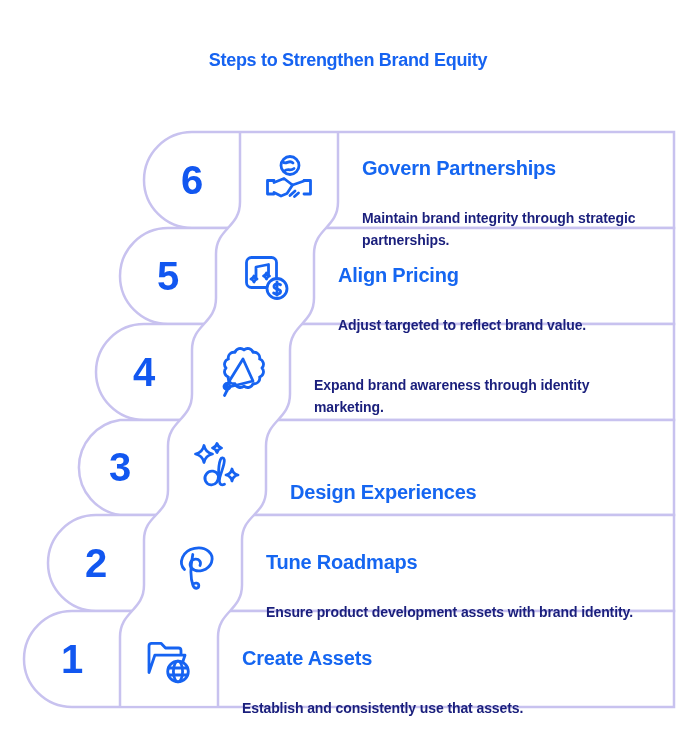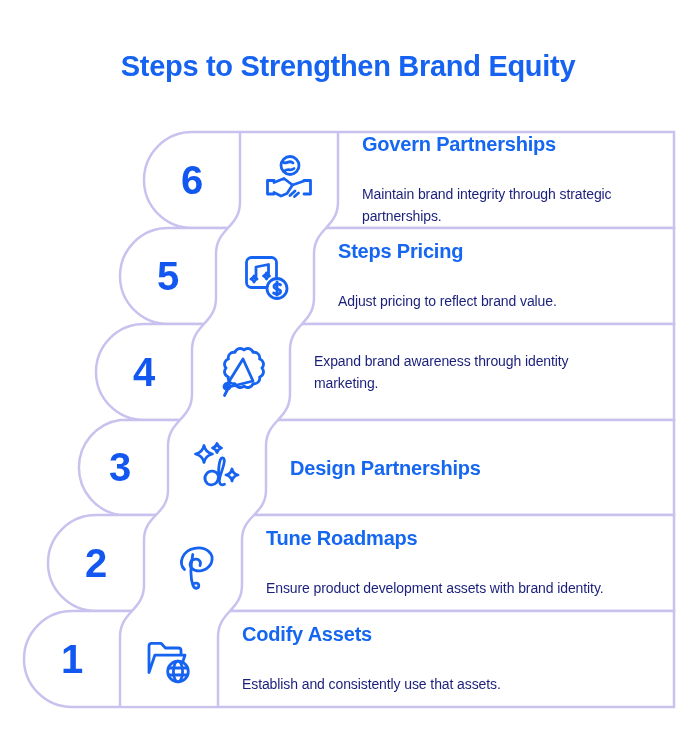--- a/index.html
+++ b/index.html
@@ -1,30 +1,30 @@
 <!DOCTYPE html>
 <html><head>
 <meta charset="utf-8">
 <style>
   html,body{margin:0;padding:0;background:#fff;}
   #stage{position:relative;width:696px;height:756px;background:#fff;overflow:hidden;
          font-family:"Liberation Sans",sans-serif;}
   #outline-svg{position:absolute;left:0;top:0;}
   .hdr{position:absolute;left:0;top:50px;width:696px;text-align:center;
-       font-size:29px;font-weight:bold;letter-spacing:-0.3px;color:#1663f1;}
+       font-size:18px;font-weight:bold;letter-spacing:-0.3px;color:#1663f1;}
   .num{position:absolute;width:72px;height:52px;line-height:52px;text-align:center;
        font-size:40px;font-weight:bold;color:#1257f0;}
   .icon{position:absolute;width:56px;height:56px;}
   .icon svg{display:block;}
   .icon svg *{fill:none;stroke:#1663f1;stroke-width:2.8;stroke-linecap:round;stroke-linejoin:round;}
   .icon svg .wf{fill:#fff;}
   .panel{position:absolute;height:96px;display:flex;flex-direction:column;
-         justify-content:center;gap:27px;}
+         justify-content:center;gap:27px;margin-top:24px;}
   .stitle{font-size:20px;font-weight:bold;color:#1566f1;letter-spacing:-0.2px;}
-  .sdesc{font-size:14px;line-height:22px;color:#1a1f7c;letter-spacing:-0.1px;}
+  .sdesc{font-size:14px;line-height:22px;color:#1a1f7c;letter-spacing:-0.1px;font-weight:bold;}
   
   .num.r0{left:156px;top:154px}.num.r1{left:132px;top:250px}.num.r2{left:108px;top:346px}
   .num.r3{left:84px;top:441px}.num.r4{left:60px;top:537px}.num.r5{left:36px;top:633px}
   .icon.r0{left:261px;top:152px}.icon.r1{left:237px;top:248px}.icon.r2{left:213px;top:344px}
   .icon.r3{left:189px;top:439px}.icon.r4{left:165px;top:535px}.icon.r5{left:141px;top:631px}
   .panel.r0{left:362px;top:132px;width:300px}.panel.r1{left:338px;top:228px;width:324px}
   .panel.r2{left:314px;top:324px;width:348px}.panel.r3{left:290px;top:420px;width:372px}
   .panel.r4{left:266px;top:515px;width:396px}.panel.r5{left:242px;top:611px;width:420px}
   .panel.r2 .sdesc{max-width:288px}.panel.r3 .sdesc{max-width:330px}
 </style>
@@ -75,22 +75,22 @@
       <rect x="9.5" y="9.5" width="30" height="30" rx="5"></rect>
       <path d="M19 30.5 V19 L31.5 16.5 V27.5"></path>
       <path d="M17 28 Q17.8 30.2 20 31 Q17.8 31.8 17 34 Q16.2 31.8 14 31 Q16.2 30.2 17 28 Z"></path>
       <path d="M29.5 25 Q30.3 27.2 32.5 28 Q30.3 28.8 29.5 31 Q28.7 28.8 26.5 28 Q28.7 27.2 29.5 25 Z"></path>
       <circle class="wf" cx="40" cy="40.5" r="10"></circle>
       <path d="M43.5 36.8 c-3.2 -1.8 -6.6 -0.6 -6.5 1.8 c0.1 2.9 6.6 2 6.6 4.9 c0 2.4 -3.8 3.4 -7 1.5"></path>
       <path d="M40 33.8 V47.2"></path>
     </svg>
   </div>
   <div class="panel r1">
-    <div class="stitle">Steps Pricing</div>
-    <div class="sdesc">Adjust pricing to reflect brand value.</div>
+    <div class="stitle">Align Pricing</div>
+    <div class="sdesc">Adjust targeted to reflect brand value.</div>
   </div>
 
   <div class="num r2">4</div>
   <div class="icon r2">
     <svg width="56" height="56" viewBox="0 0 56 56">
       <path d="M49 24 A5.5 5.5 0 0 1 46.6 33 A5.5 5.5 0 0 1 40 39.6 A5.5 5.5 0 0 1 31 42 A5.5 5.5 0 0 1 22 39.6 A5.5 5.5 0 0 1 15.4 33 A5.5 5.5 0 0 1 13 24 A5.5 5.5 0 0 1 15.4 15 A5.5 5.5 0 0 1 22 8.4 A5.5 5.5 0 0 1 31 6 A5.5 5.5 0 0 1 40 8.4 A5.5 5.5 0 0 1 46.6 15 A5.5 5.5 0 0 1 49 24 Z"></path>
       <path d="M12 44 L30 15 L40 37 Z"></path>
       <circle cx="14" cy="42.5" r="3"></circle>
       <path d="M14 46.5 l-2.5 5"></path>
     </svg>
@@ -103,21 +103,21 @@
   <div class="icon r3">
     <svg width="56" height="56" viewBox="0 0 56 56">
       <path d="M15 6.5 Q16.5 13.5 23.5 15 Q16.5 16.5 15 23.5 Q13.5 16.5 6.5 15 Q13.5 13.5 15 6.5 Z"></path>
       <path d="M28 4.5 Q29 8 32.5 9 Q29 10 28 13.5 Q27 10 23.5 9 Q27 8 28 4.5 Z"></path>
       <path d="M43 30 Q44 35 49 36 Q44 37 43 42 Q42 37 37 36 Q42 35 43 30 Z"></path>
       <path d="M29.5 37 C27.5 31.5 21 30.5 17.5 34.8 C14 39 16.5 45.3 22 45.8 C27 46.2 29.5 42 29.5 37 Z"></path>
       <path d="M29.5 37 C29.5 30 30 24 31.5 20.5 C32.5 18.2 35 18.5 35.3 21 C35.8 25 32.5 32 30.8 38.5 C29.5 43.5 31 47.3 35.5 45.3"></path>
     </svg>
   </div>
   <div class="panel r3">
-    <div class="stitle">Design Partnerships</div>
+    <div class="stitle">Design Experiences</div>
   </div>
 
   <div class="num r4">2</div>
   <div class="icon r4">
     <svg width="56" height="56" viewBox="0 0 56 56">
       <path d="M19.5 34.5 C13 28 17.5 15.5 29.5 13.3 C41.5 11 49.5 19 46.5 27.5 C43.5 35.5 32 38.5 26.8 33.2 C23.5 29.8 25.5 24.6 30.2 24.2 C34.2 23.8 36.5 27 35 30.5"></path>
       <path d="M27.8 19.5 C25.5 31 25 42 28 50.5 C29.4 54.3 33.8 54 33.8 50.6 C33.8 47.8 30 47.3 27.6 49.3"></path>
     </svg>
   </div>
   <div class="panel r4">
@@ -128,17 +128,17 @@
   <div class="num r5">1</div>
   <div class="icon r5">
     <svg width="56" height="56" viewBox="0 0 56 56">
       <path d="M8 41.5 V15 C8 13.4 9.1 12.3 10.7 12.3 H20 L24.5 17 H37.5 C39 17 40 18 40 19.5 V23 M8 41.5 L13.8 24.2 H44 L40.5 34.5"></path>
       <circle class="wf" cx="37" cy="40.5" r="10.3"></circle>
       <ellipse cx="37" cy="40.5" rx="4.6" ry="10.3"></ellipse>
       <path d="M27.5 37 h19 M27.5 44 h19"></path>
     </svg>
   </div>
   <div class="panel r5">
-    <div class="stitle">Codify Assets</div>
+    <div class="stitle">Create Assets</div>
     <div class="sdesc">Establish and consistently use that assets.</div>
   </div>
 
 </div>
 
 </body></html>

